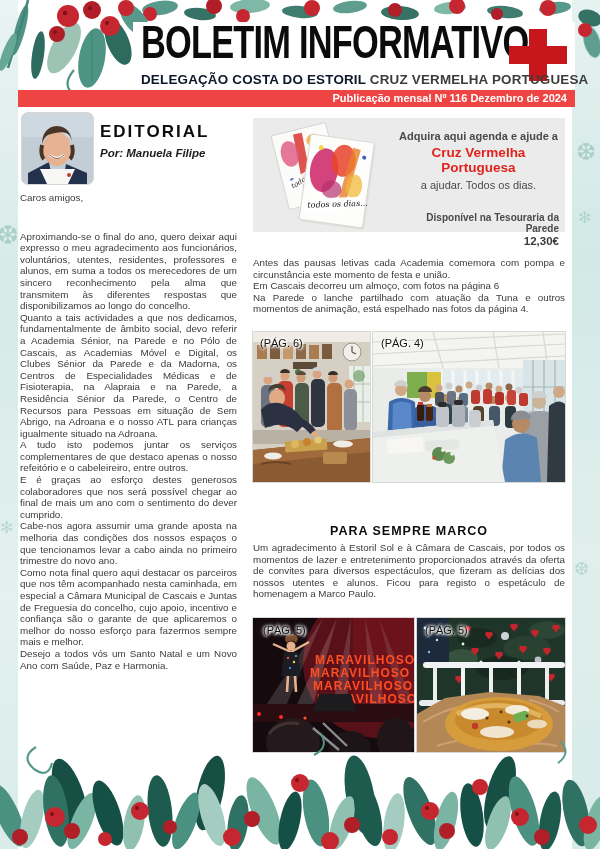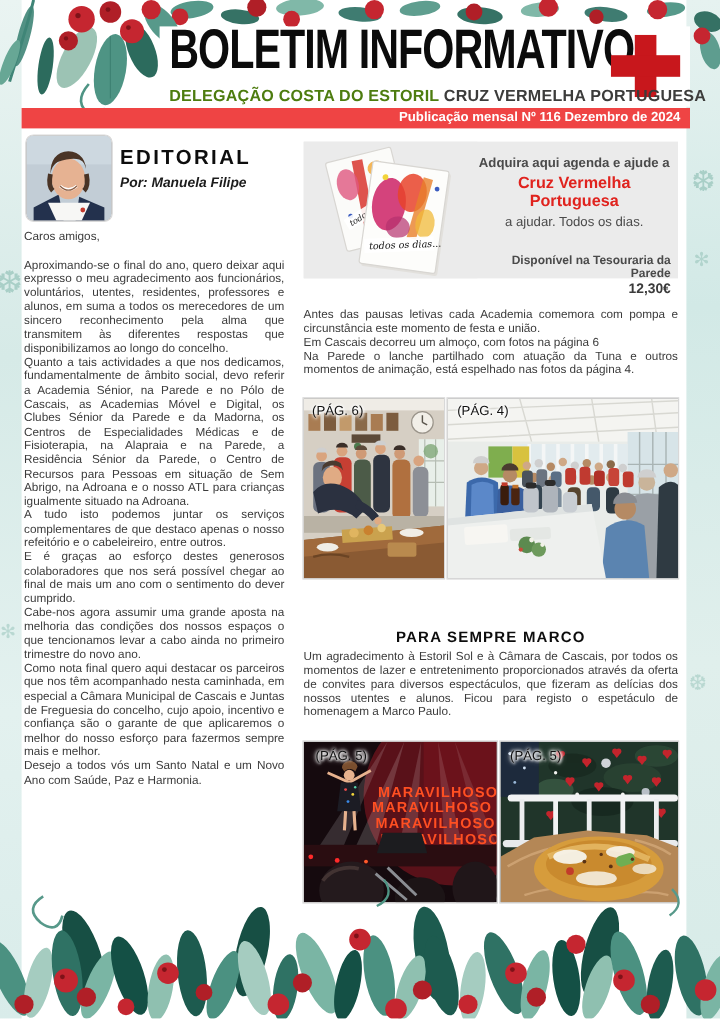--- a/index.html
+++ b/index.html
@@ -15,36 +15,36 @@
   .snowflake{position:absolute;color:#a9cfc7;font-size:20px;line-height:1;}
 
   
   #masthead-box{left:133px;top:22px;width:442px;height:67px;background:#ffffff;}
   #masthead-title{position:absolute;left:8px;top:-6px;width:372px;white-space:nowrap;
      font-size:43px;font-weight:bold;color:#0b0b0b;letter-spacing:-1px;
      transform:scaleX(.80) scaleY(1.08);transform-origin:left top;}
   #masthead-cross{position:absolute;right:8px;top:7px;}
   #masthead-sub{position:absolute;left:8px;bottom:2px;white-space:nowrap;
      font-size:13.4px;font-weight:bold;letter-spacing:.2px;}
-  #masthead-sub .red{color:#4d7c0f;}
+  #masthead-sub .red{color:#0f172a;}
   #masthead-sub .dark{color:#3c3c3b;}
   #issue-bar{left:18px;top:90px;width:557px;height:17px;background:#ef4444;
      color:#ffffff;font-size:11px;font-weight:bold;text-align:right;
      line-height:17px;padding-right:8px;box-sizing:border-box;}
 
   
   #portrait{left:22px;top:113px;width:71px;height:71px;border-radius:6px;overflow:hidden;}
   #editorial-heading{left:100px;top:122px;font-size:17px;font-weight:bold;
      letter-spacing:2px;color:#0d0d0d;}
   #editorial-byline{left:100px;top:147px;font-size:11.5px;font-weight:bold;
      font-style:italic;color:#1c1c1c;}
   #editorial-body{left:20px;top:192px;width:217px;font-size:9.8px;line-height:11.6px;
      text-align:justify;color:#3b3b3b;}
   #editorial-body p{margin:0;}
-  #editorial-body .salutation{margin-bottom:12px;text-align:left;}
+  #editorial-body .salutation{margin-bottom:27px;text-align:left;}
 
   
   #ad-box{left:253px;top:118px;width:312px;height:114px;background:#ebebeb;}
   #ad-text{position:absolute;left:145px;top:0;width:161px;height:114px;text-align:center;}
   .ad-line1{margin-top:12px;font-size:11px;font-weight:bold;color:#4a4a4a;}
   .ad-highlight{margin-top:3px;font-size:13.5px;font-weight:bold;color:#e0231e;}
   .ad-line3{margin-top:4px;font-size:11px;font-weight:normal;color:#4a4a4a;}
   .ad-availability{margin-top:21px;font-size:10px;font-weight:bold;color:#4a4a4a;text-align:right;}
   .ad-price{margin-top:1px;font-size:11.5px;font-weight:bold;color:#3b3b3b;text-align:right;}
 

